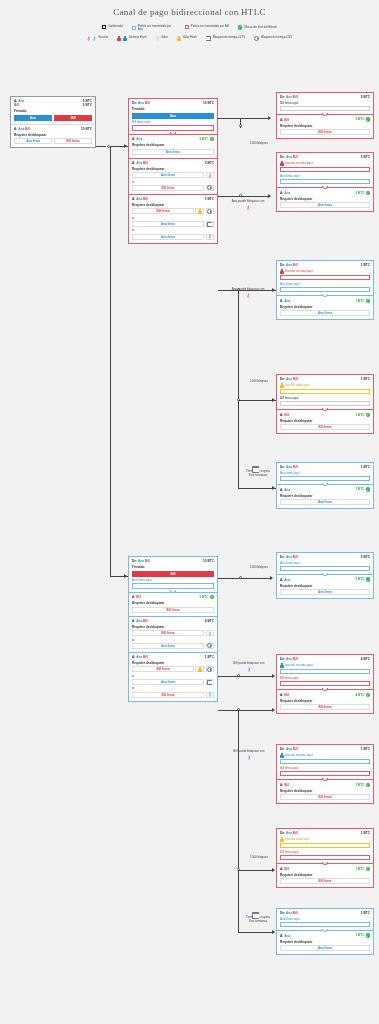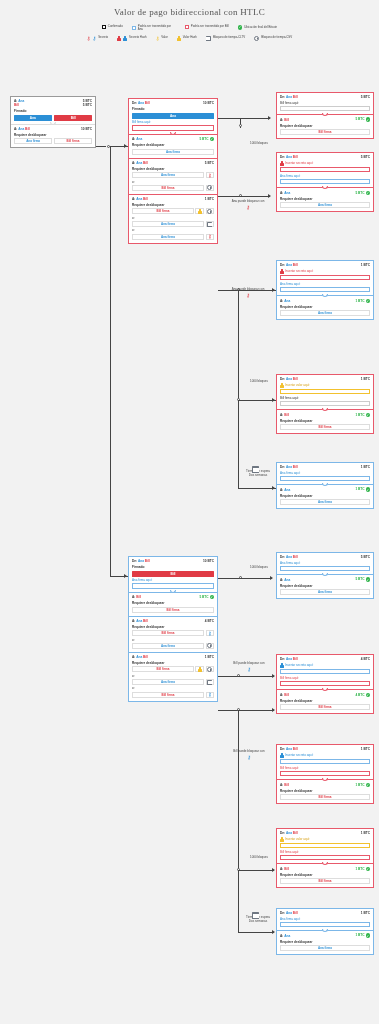--- a/index.html
+++ b/index.html
@@ -82,21 +82,21 @@
            border-top:2px solid transparent;border-bottom:2px solid transparent;
            border-left:3px solid #444; }
   .node { position:absolute; width:3.4px;height:3.4px;border-radius:50%;
           border:.6px solid #555; background:#f2f2f2; }
   .cap { position:absolute; font-size:3px; color:#444; text-align:center; line-height:1.2; }
   .capicon { position:absolute; }
 </style>
 </head>
 <body>
 
-<div class="title">Valor de pago bidireccional con HTLC</div>
+<div class="title">Canal de pago bidireccional con HTLC</div>
 
 <div class="legend">
   <div class="legend-row">
     <div class="leg">
       <span class="sq"></span>
       <span class="leg-txt">Confirmado</span>
     </div>
     <div class="leg">
       <span class="sq blue"></span>
       <span class="leg-txt">Podría ser transmitido por Ana</span>

